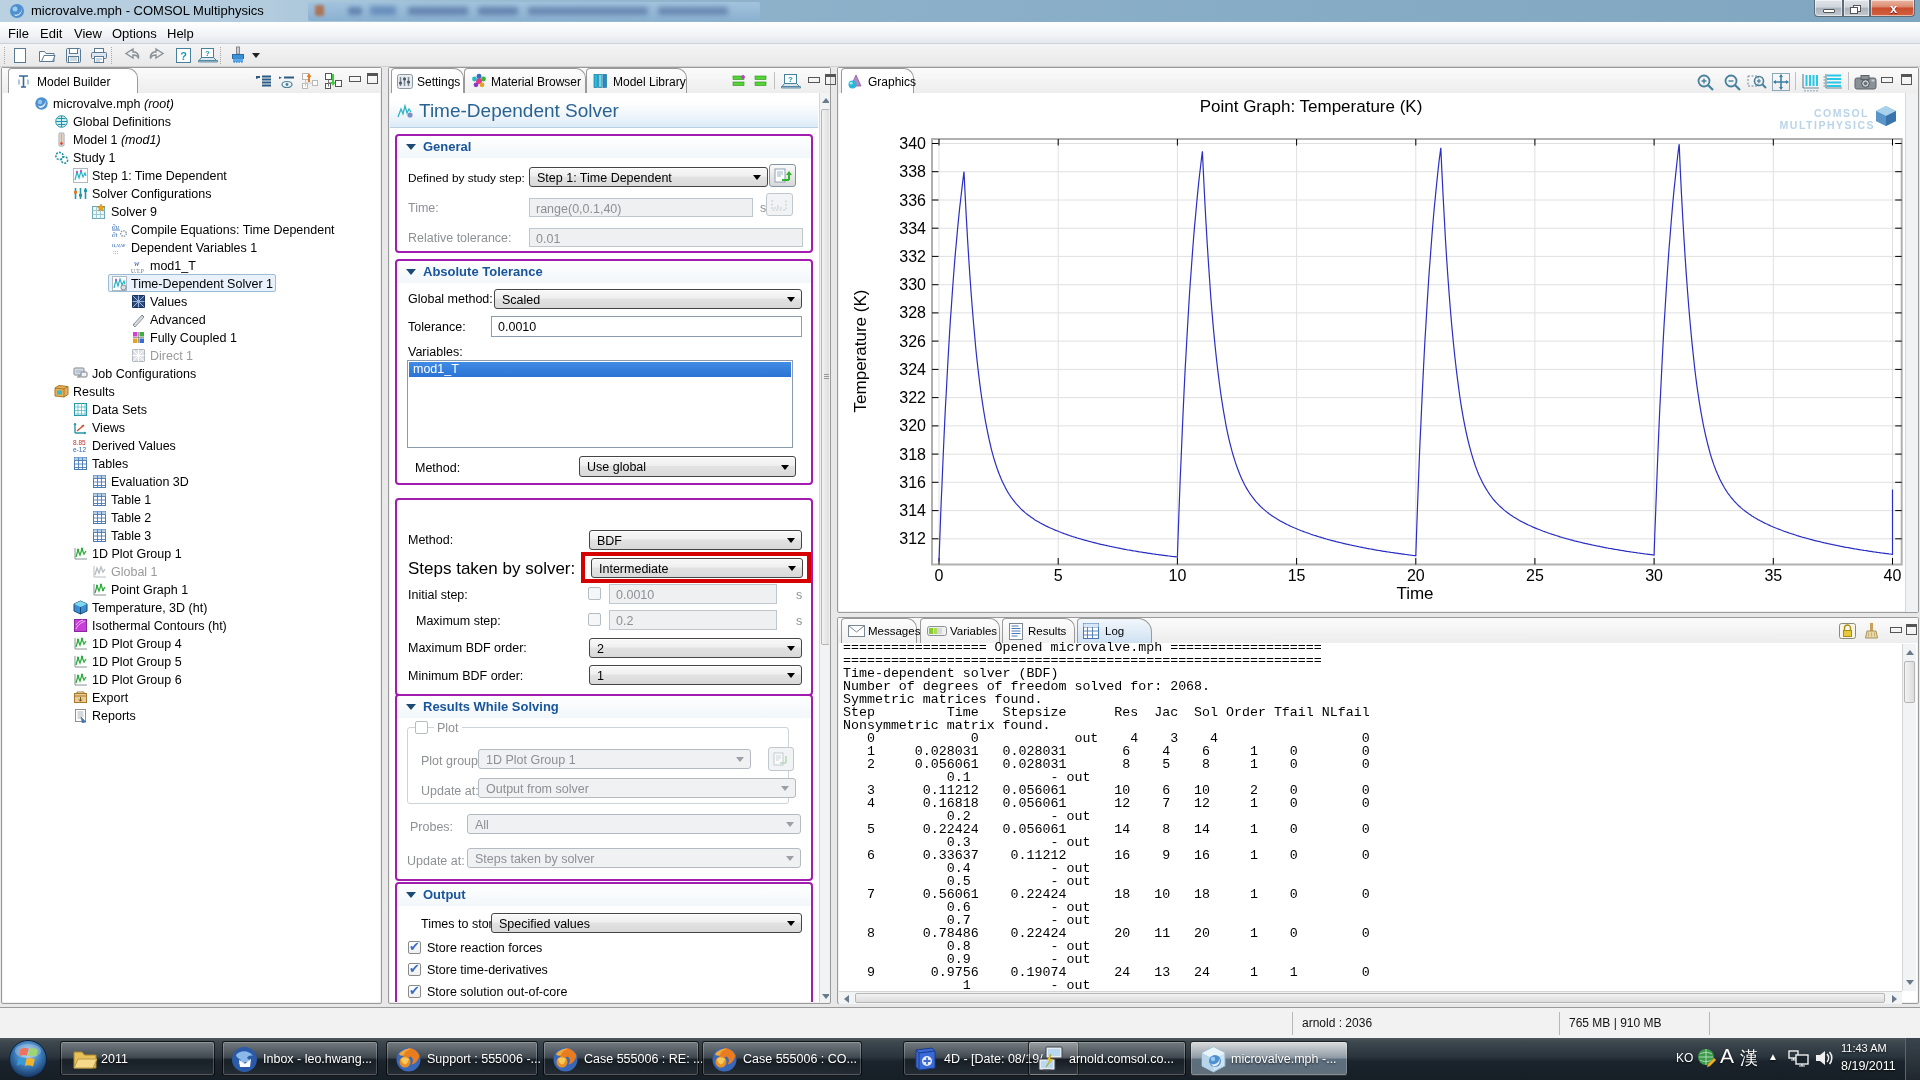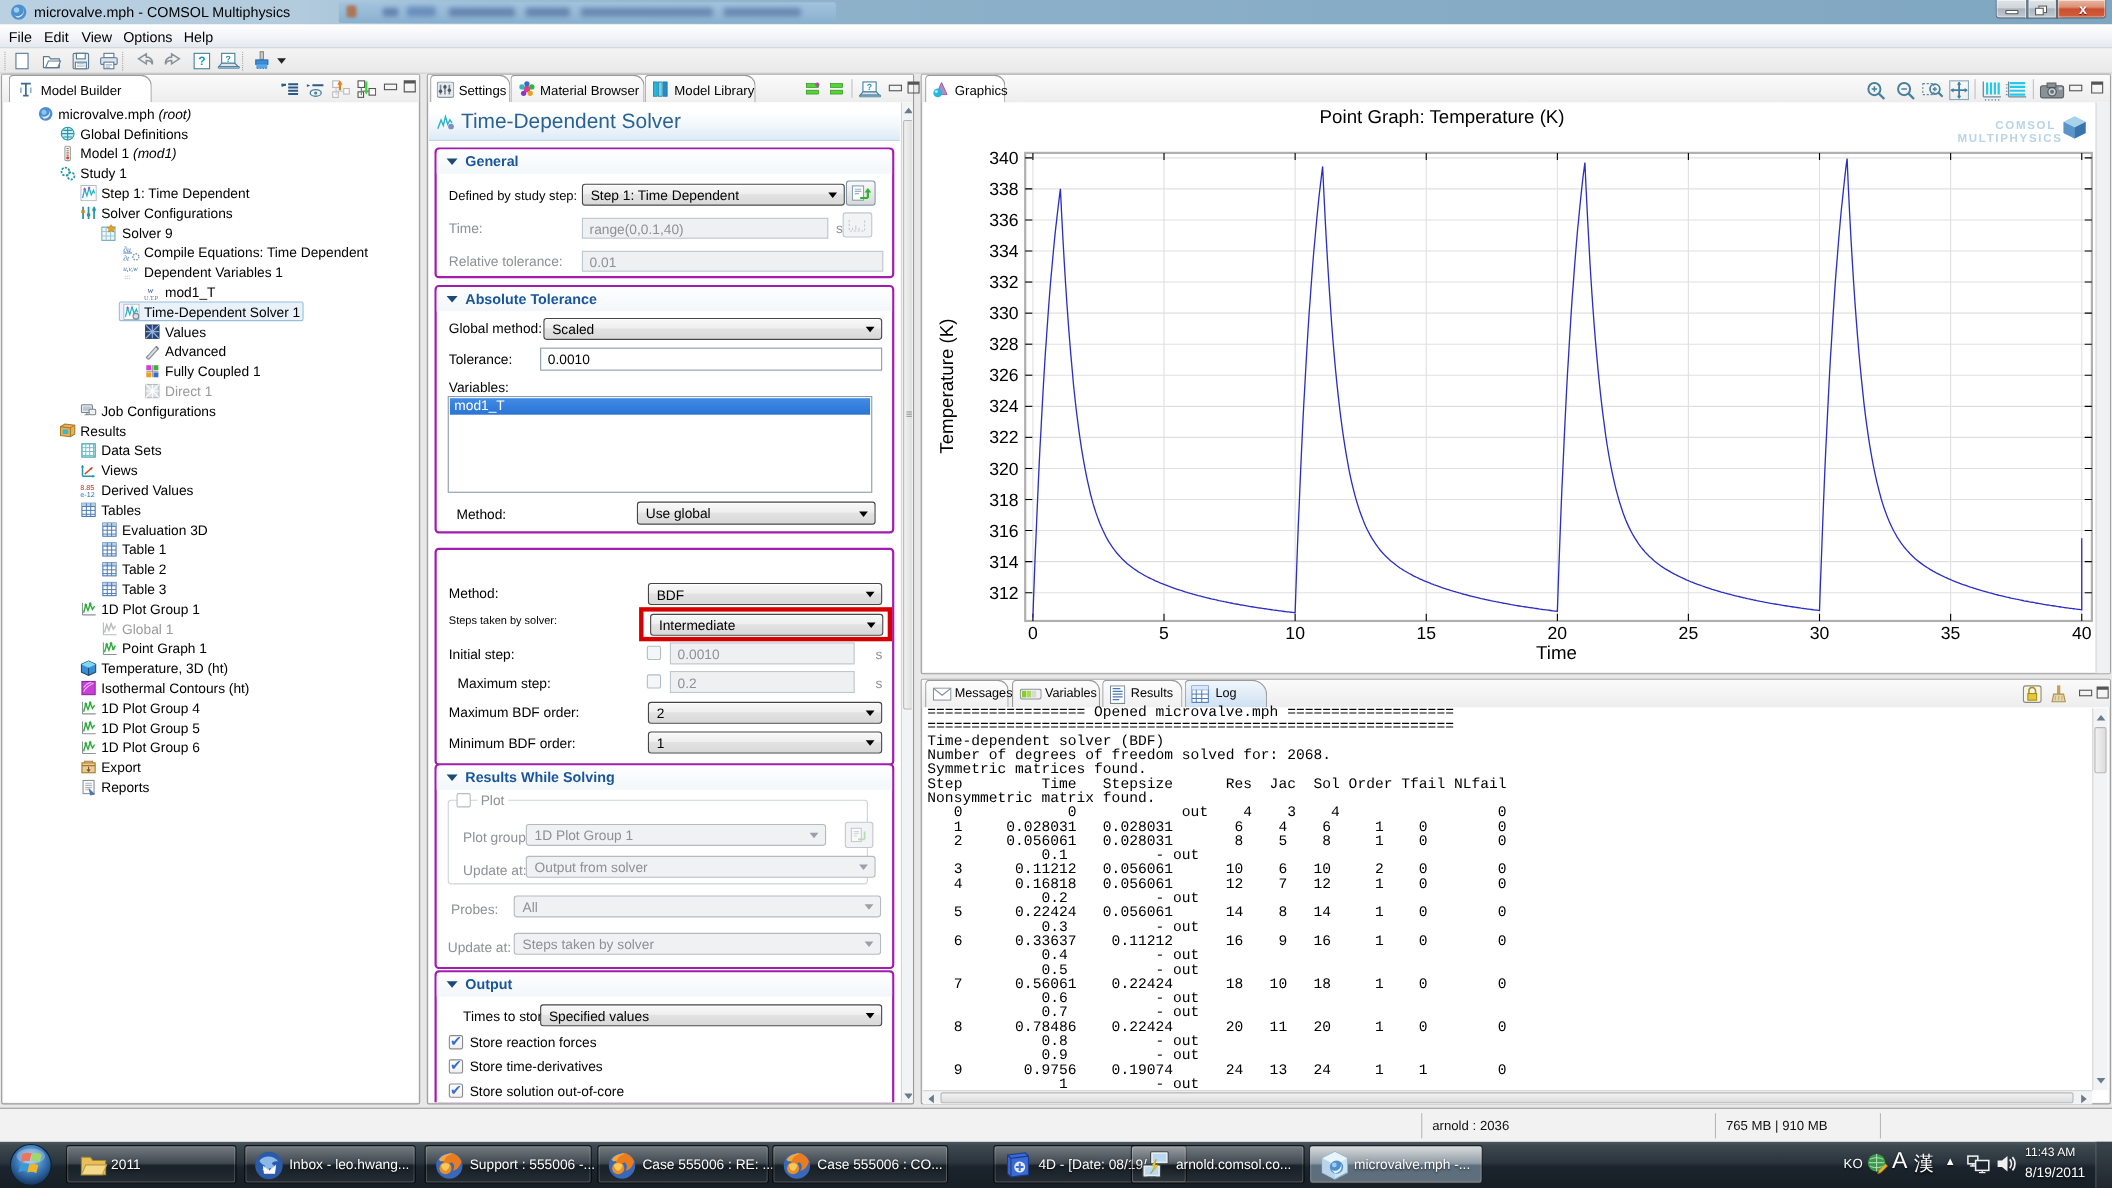--- a/index.html
+++ b/index.html
@@ -593,21 +593,21 @@
             <div class="ar" style="top:8px"></div>
           </div>
     </div>
 
     <div class="sect" style="top:405px;height:198px">
       <div class="lb" style="left:11px;top:33px">Method:</div>
       <div class="dd" style="left:192px;top:30px;width:213px">
             <div class="t">BDF</div>
             <div class="ar"></div>
           </div>
-      <div class="lb" style="left:11px;top:59px;font-size:10px">Steps taken by solver:</div>
+      <div class="lb" style="left:11px;top:59px;font-size:17px">Steps taken by solver:</div>
       <div style="position:absolute;left:184px;top:52px;width:230px;height:31px;border:4px solid #d60000"></div>
       <div class="dd" style="left:194px;top:58px;width:212px">
             <div class="t">Intermediate</div>
             <div class="ar"></div>
           </div>
       <div class="lb" style="left:11px;top:88px">Initial step:</div>
       <div class="cb dis" style="left:191px;top:87px"></div>
       <div class="tfd" style="left:212px;top:84px;width:168px;height:20px">
             <div class="t">0.0010</div>
           </div>

